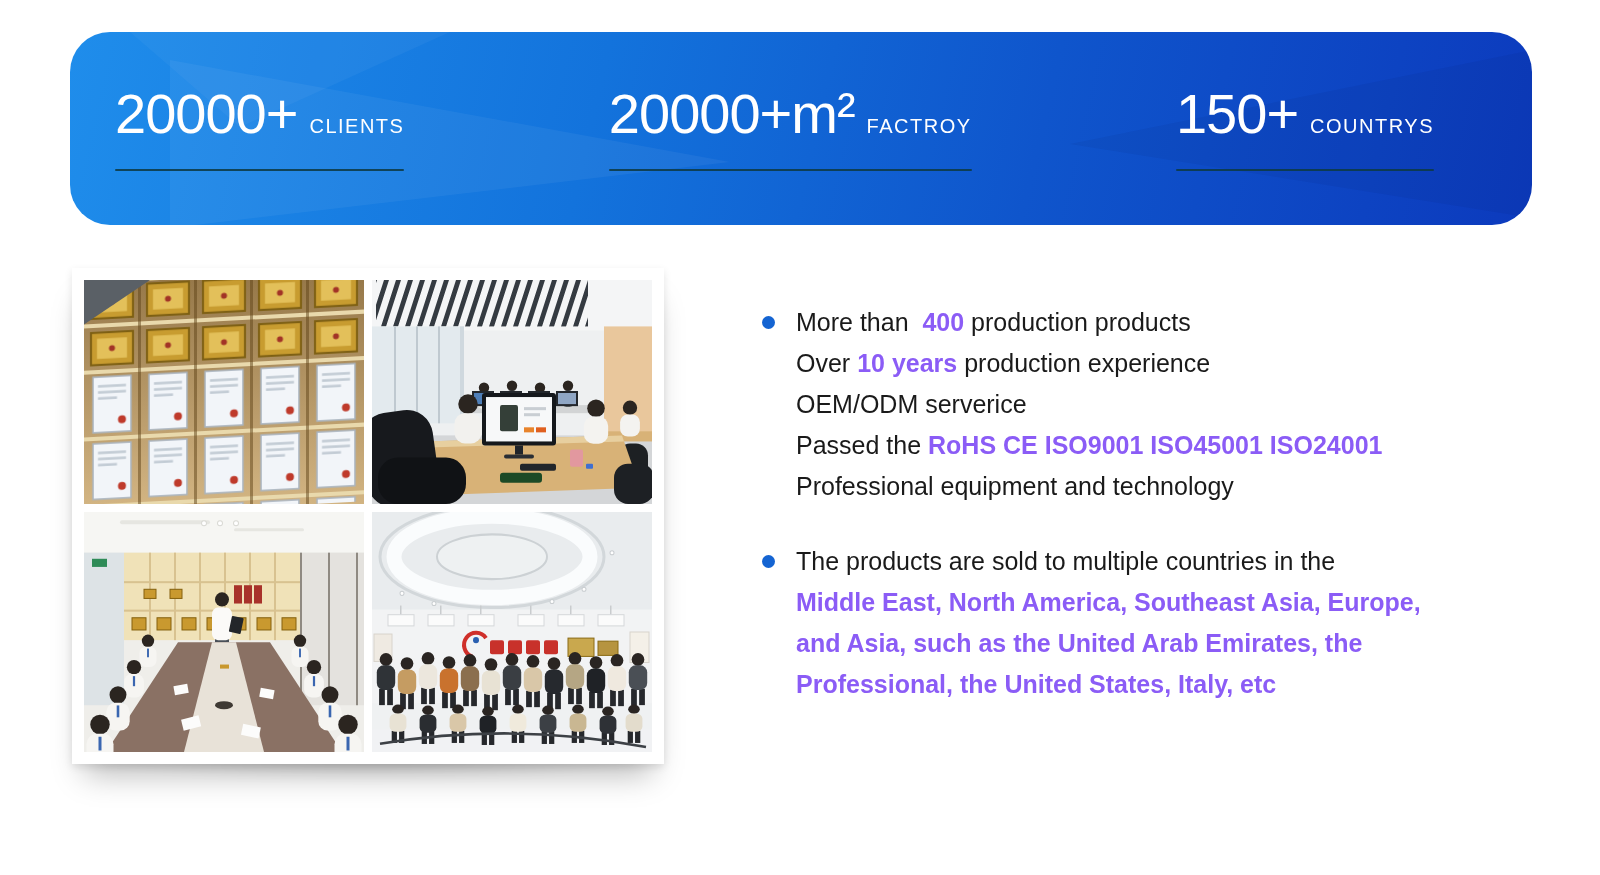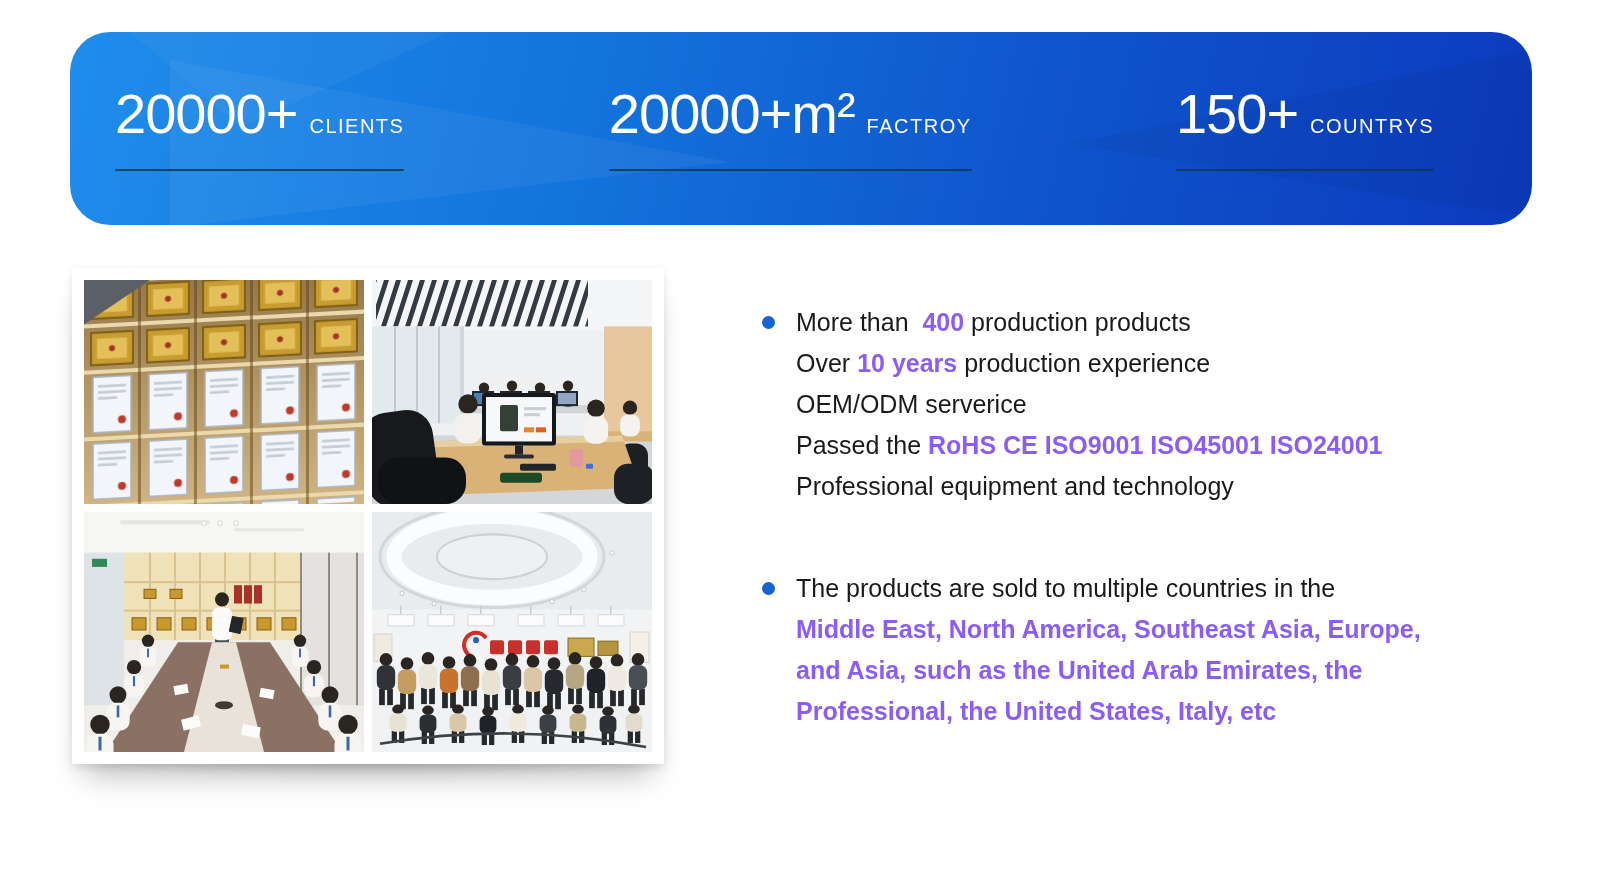--- a/index.html
+++ b/index.html
@@ -34,21 +34,21 @@
   }
   .gallery-grid{
     width:100%;height:100%;display:grid;gap:8px;
     grid-template-columns:1fr 1fr;grid-template-rows:224px 1fr;
   }
   .photo{overflow:hidden;background:#eee;}
   .photo svg{display:block;width:100%;height:100%;}
   
   .about{position:absolute;left:762px;top:302px;width:740px;color:#1a1a1a;}
   .bullet{position:relative;padding-left:34px;font-size:25px;line-height:41px;}
-  .bullet + .bullet{margin-top:61px;}
+  .bullet + .bullet{margin-top:34px;}
   .dot{position:absolute;left:0;top:14px;width:13px;height:13px;border-radius:50%;background:#1464d2;}
   .red{color:#8b5cf6;font-weight:700;}
 </style>
 </head>
 <body>
 
 <div>
 
   <div class="banner">
     <svg class="banner-deco" viewBox="0 0 1462 193" preserveAspectRatio="none">

